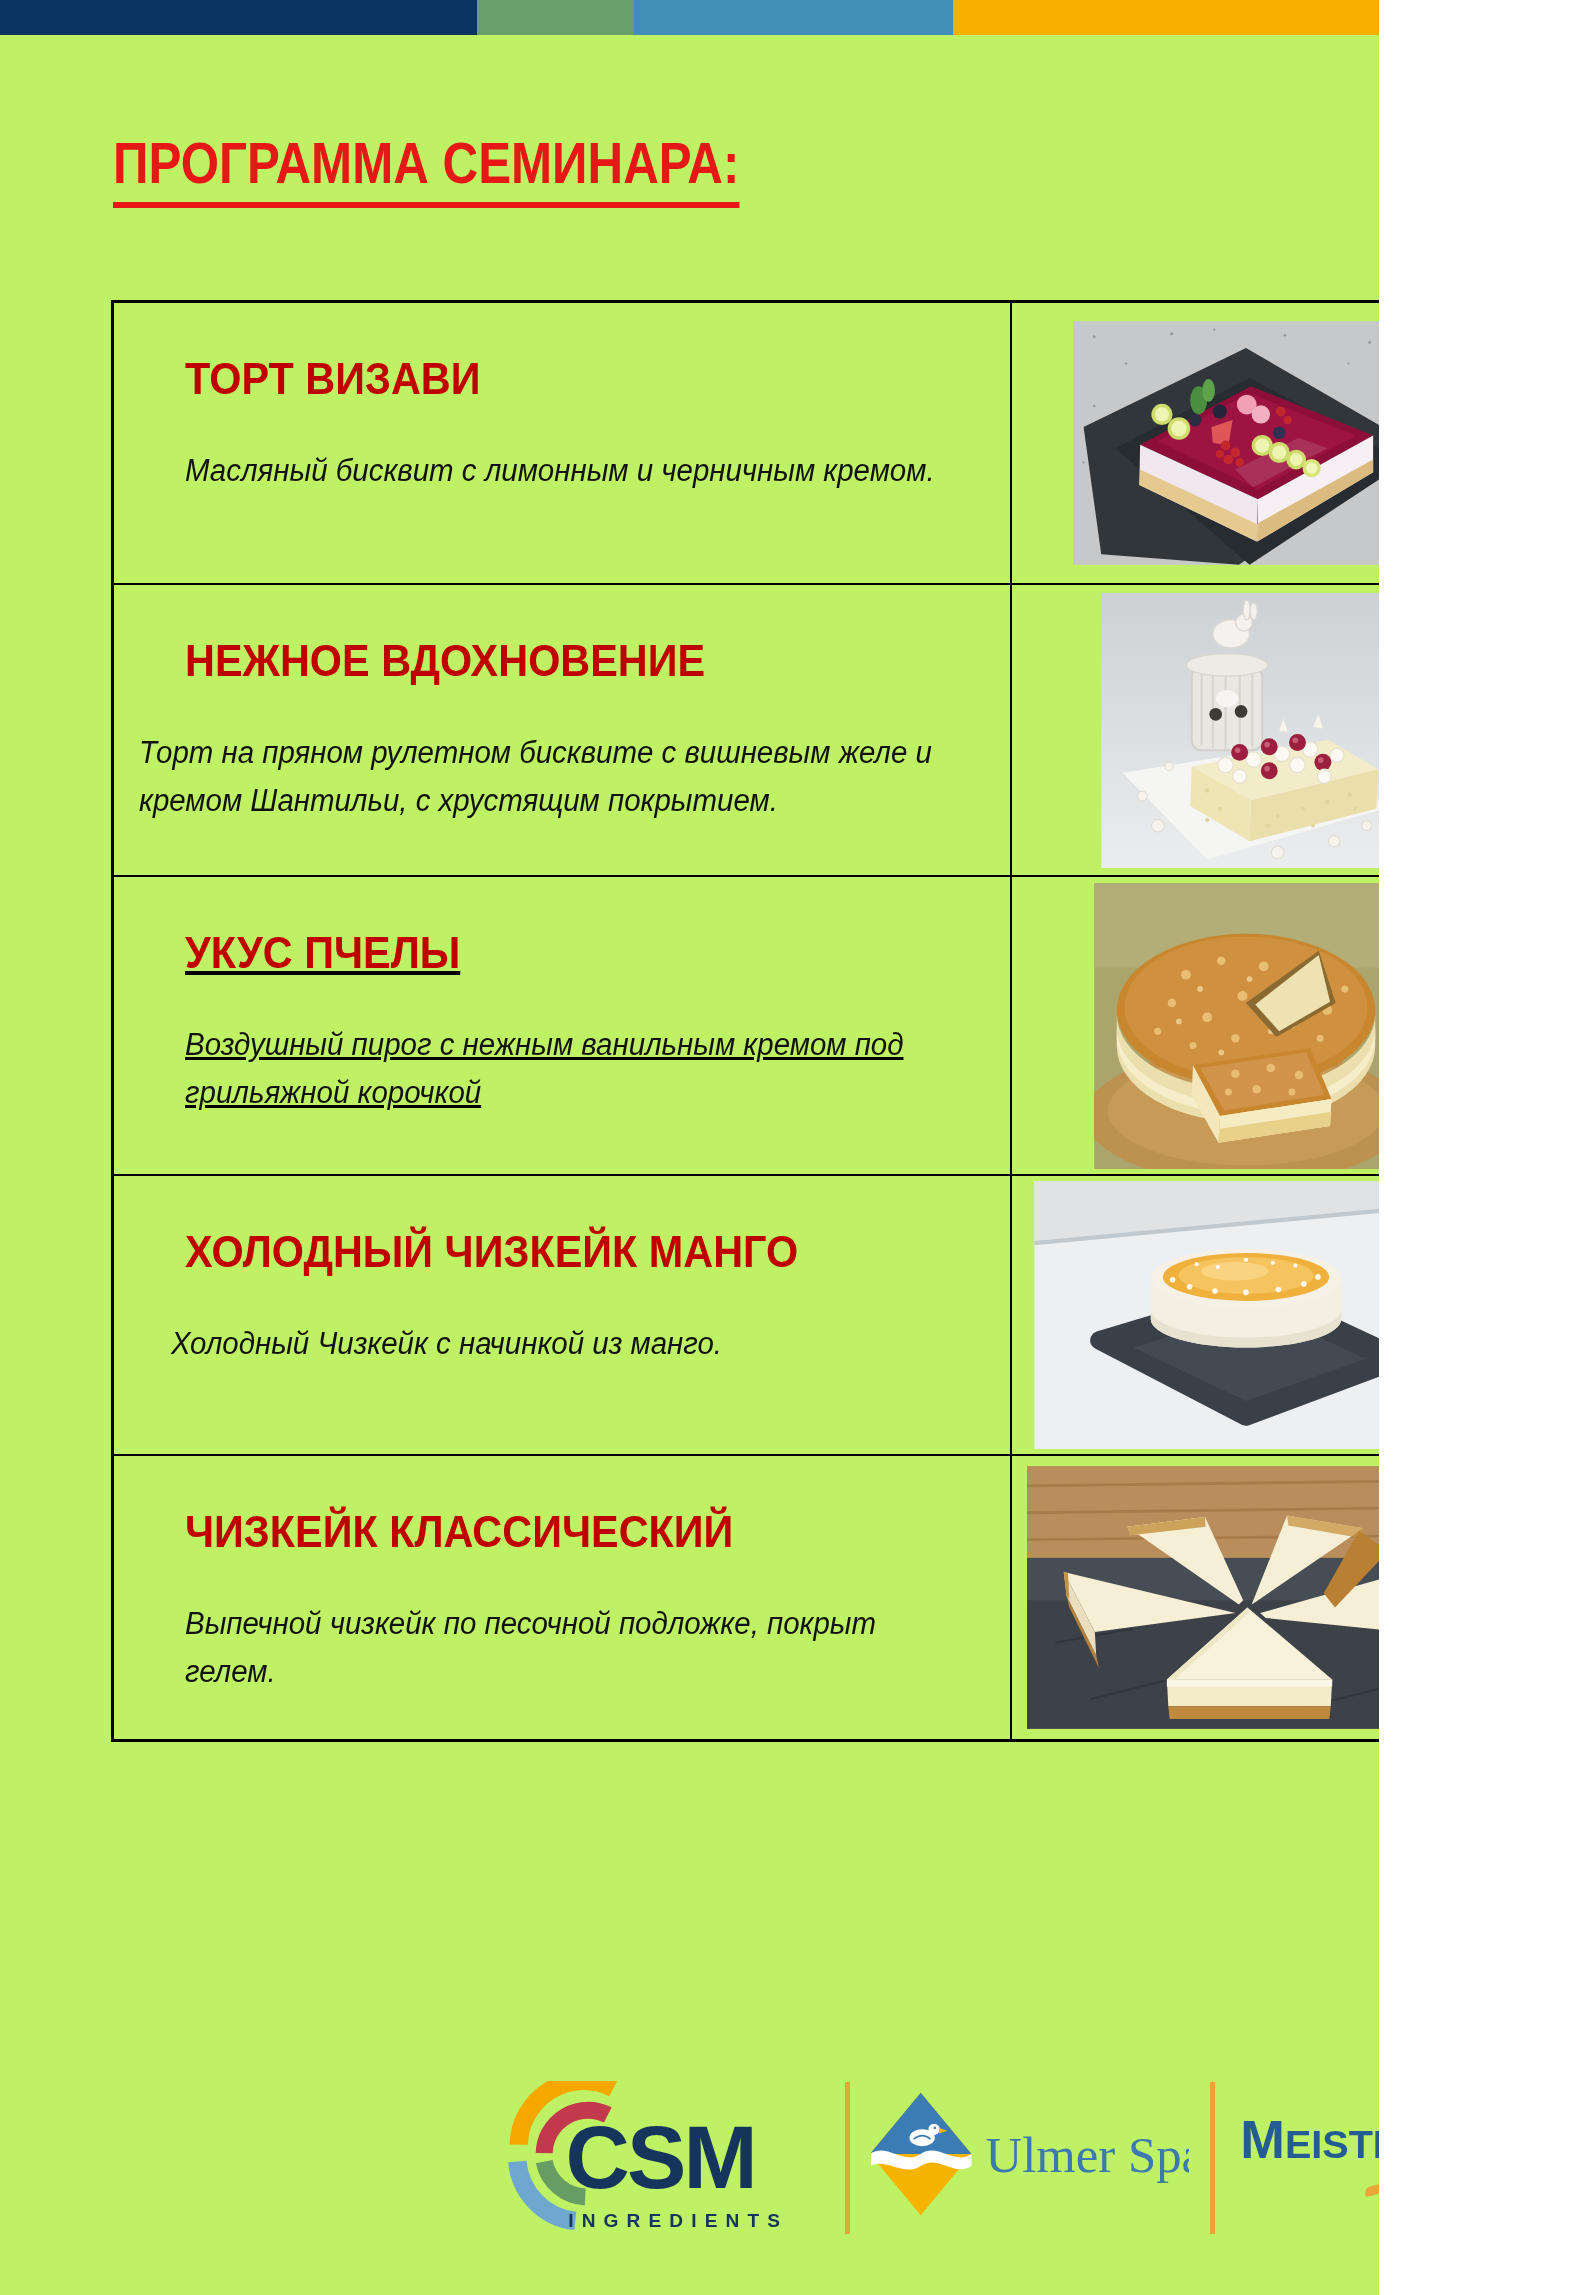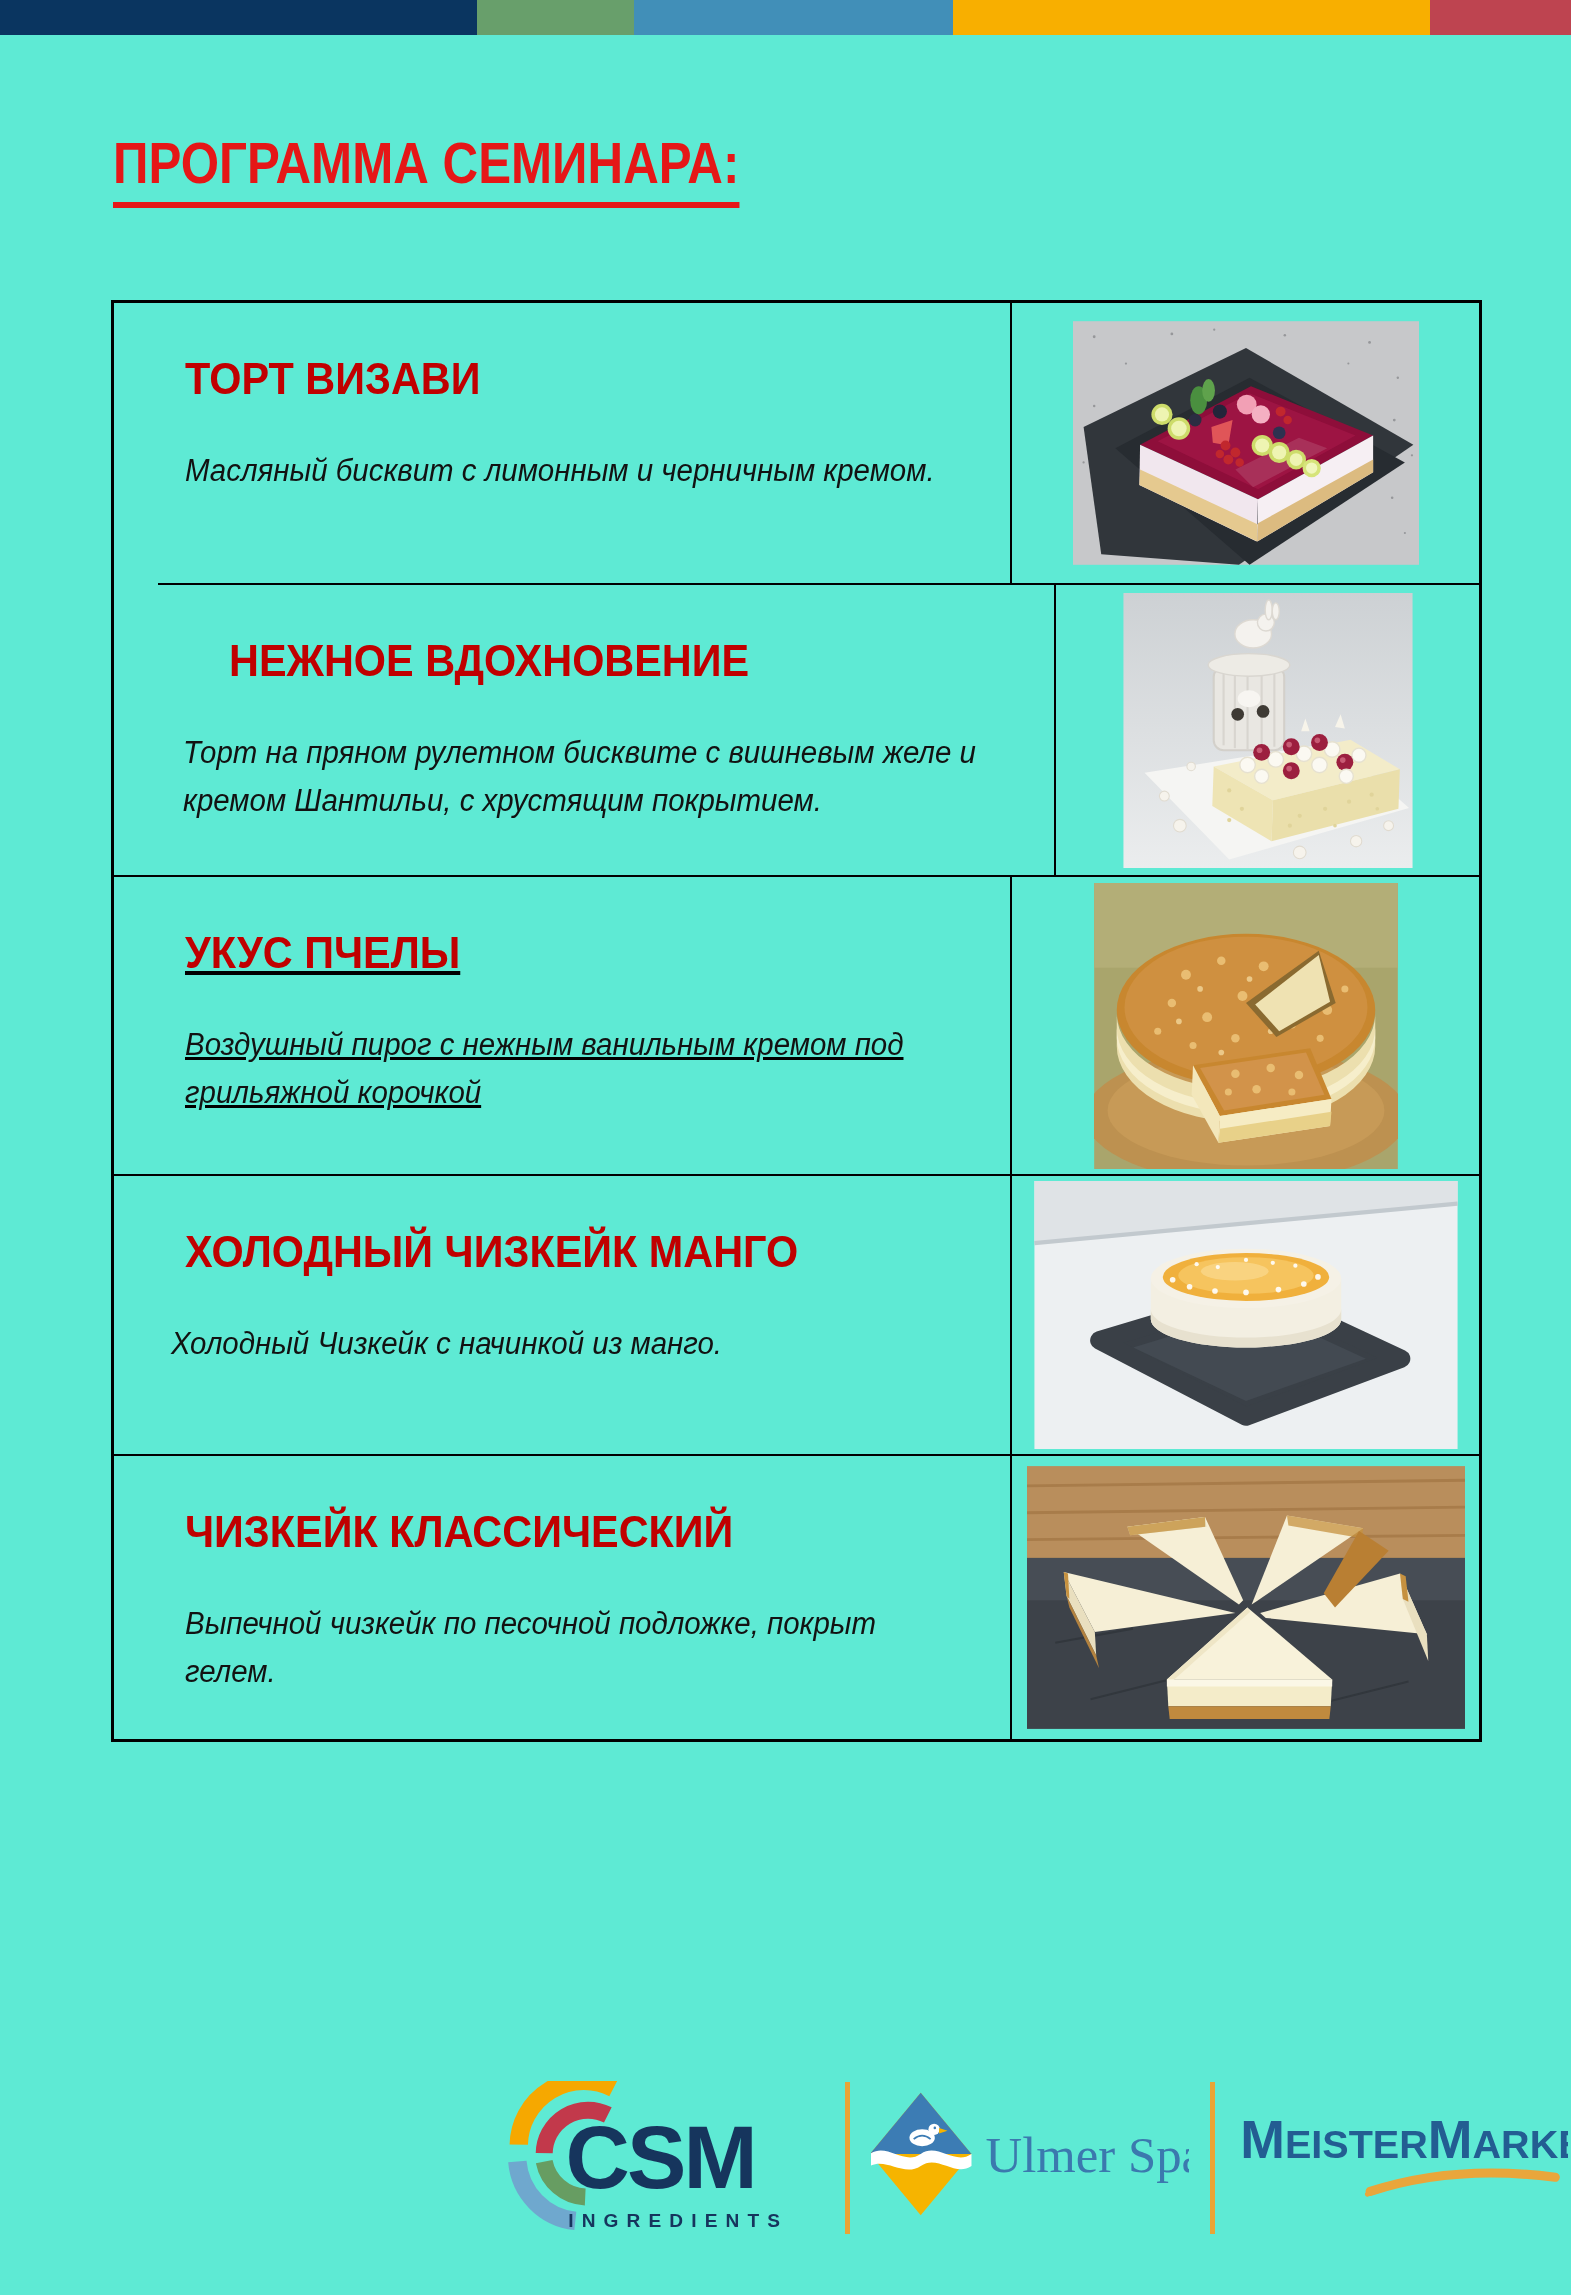--- a/index.html
+++ b/index.html
@@ -1,16 +1,16 @@
 <!DOCTYPE html>
 <html style="font-size:11.3px"><head>
 <meta charset="utf-8">
 <style>
   html,body{margin:0;padding:0;background:#fff;}
-  .page{position:relative;width:1571px;height:2295px;background:#5eead4;overflow:hidden;
+  .page{position:relative;width:1379px;height:2295px;background:#bef264;overflow:hidden;
         font-family:"Liberation Sans",sans-serif;}
 
   
   .topbar{position:absolute;left:0;top:0;width:1589px;height:35px;display:flex;}
   .topbar .seg{height:100%;}
   .seg-navy{width:477px;background:#0a3560;}
   .seg-green{width:157px;background:#689f6b;}
   .seg-blue{width:320px;background:#418fb8;}
   .seg-amber{width:477px;background:#f8af00;}
   .seg-red{width:159px;background:#be4450;}
@@ -18,21 +18,21 @@
   
   .page-title{position:absolute;left:113px;top:133px;display:inline-block;
       font-weight:700;font-size:58px;line-height:59px;color:#e51717;
       border-bottom:6.4px solid #e51717;padding-bottom:10px;
       transform:scaleX(.85);transform-origin:left top;white-space:nowrap;}
 
   
   .ptable{position:absolute;left:111px;top:300px;width:1365px;border:3.5px solid #000;}
   .prow{display:grid;grid-template-columns:896px 1fr;border-top:2.1px solid #000;}
   .prow:first-child{border-top:none;}
-  .r1{height:280px;} .r2{height:290px;margin-left:44px;} .r3{height:297px;text-decoration:underline;} .r4{height:283px;} .r5{height:278px;}
+  .r1{height:280px;} .r2{height:290px;} .r3{height:297px;text-decoration:underline;} .r4{height:283px;} .r5{height:278px;}
   .cell-text{padding:51px 21px 16px 71px;}
   .cell-photo{border-left:2.1px solid #000;display:flex;align-items:center;justify-content:center;overflow:hidden;}
   .row-title{font-weight:700;font-size:45px;line-height:49px;color:#c00000;
       transform:scaleX(.92);transform-origin:left top;white-space:nowrap;}
   .row-desc{margin-top:44px;font-style:italic;font-size:31px;line-height:48px;color:#121212;
       transform:scaleX(.95);transform-origin:left top;max-width:883px;}
   .desc-wide{margin-left:-46px;}
   .desc-out{margin-left:-14px;}
 
   

